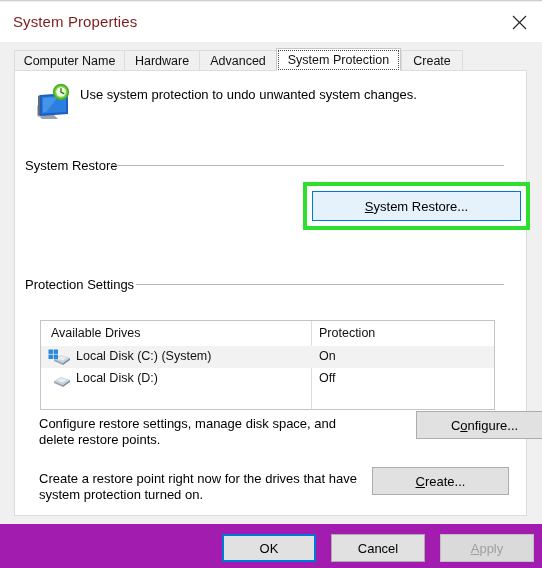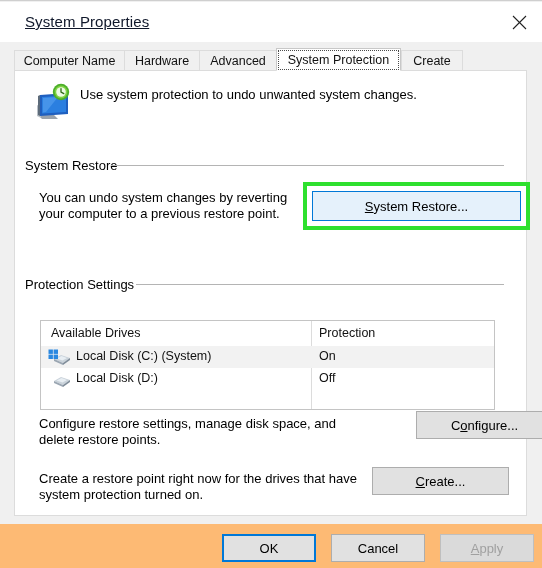--- a/index.html
+++ b/index.html
@@ -31,27 +31,26 @@
   #titlebar {
     position: absolute;
     left: 0; top: 1px;
     width: 542px;
     height: 40px;
     background: #ffffff;
     box-sizing: border-box;
   }
   #title-text {
     position: absolute;
-    left: 25px;
+    left: 13px;
     top: 11px;
     font-size: 15px;
-    color: #0f172a;
+    color: #7f1d1d;
     letter-spacing: 0.1px;
     white-space: nowrap;
-    text-decoration: underline;
   }
   #close-button {
     position: absolute;
     right: 0px;
     top: 0px;
     width: 46px;
     height: 40px;
     cursor: default;
   }
   #close-button svg { display: block; margin: 13px auto 0 auto; }
@@ -270,21 +269,21 @@
     white-space: nowrap;
   }
 
   
   #bottom-bar {
     position: absolute;
     left: 0;
     top: 523px;
     width: 542px;
     height: 45px;
-    background: #fdba74;
+    background: #a21caf;
   }
   #btn-ok     { left: 222px; top: 10px; width: 94px; height: 28px; }
   #btn-cancel { left: 331px; top: 10px; width: 94px; height: 28px; }
   #btn-apply  { left: 440px; top: 10px; width: 94px; height: 28px; }
 </style>
 </head>
 <body>
 
 <div id="window">
 
@@ -335,21 +334,20 @@
         <circle cx="33" cy="9" r="6.4" fill="#7ed242"></circle>
         <circle cx="33" cy="9" r="4.8" fill="#ecfbe3"></circle>
         <path d="M33 5.6 L33 9 L35.8 10.6" stroke="#2f6b16" stroke-width="1.3" fill="none" stroke-linecap="round"></path>
       </svg>
       <div id="header-text">Use system protection to undo unwanted system changes.</div>
     </div>
 
     <div class="group-title" id="sr-title">System Restore</div>
     <div class="group-line" id="sr-line"></div>
 
-    <div class="body-text" id="sr-desc">You can undo system changes by reverting your computer to a previous restore point.</div>
 
     <div id="sr-highlight"></div>
 
     <div class="btn hover" id="btn-system-restore">
       <span class="btn-inner"><u>S</u>ystem Restore...</span>
     </div>
 
     <div class="group-title" id="ps-title">Protection Settings</div>
     <div class="group-line" id="ps-line"></div>
 

